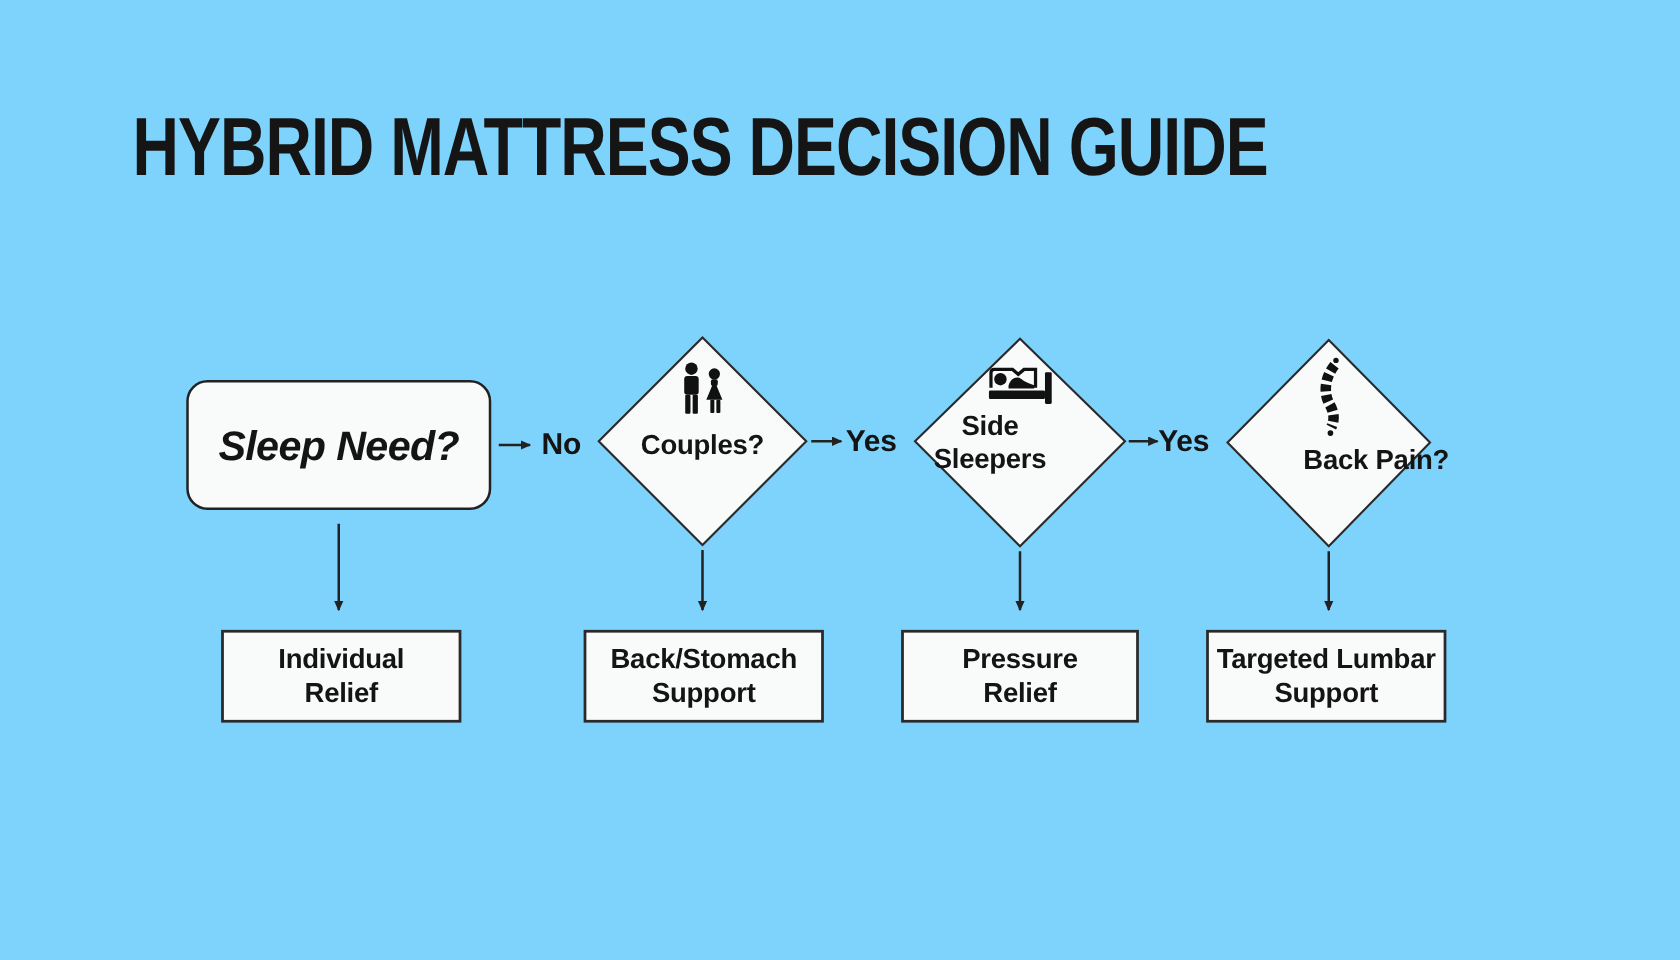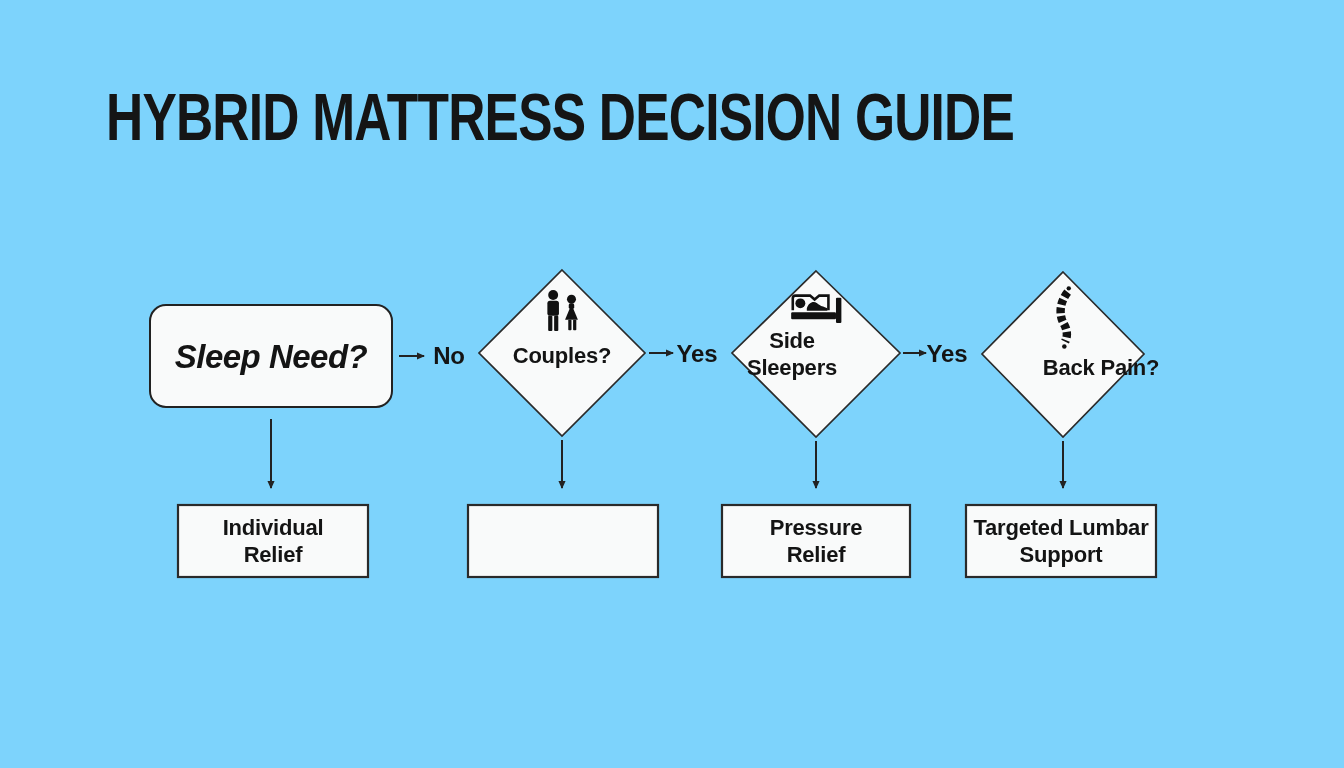--- a/index.html
+++ b/index.html
@@ -103,16 +103,17 @@
 
   <div class="lbl edge-lbl" style="left:697px;top:354px;">Yes</div>
 
   <div class="lbl node-lbl wrap" style="left:792px;top:354px;width:112px;">Side Sleepers</div>
 
   <div class="lbl edge-lbl" style="left:947px;top:354px;">Yes</div>
 
   <div class="lbl node-lbl" style="left:1101px;top:368px;">Back Pain?</div>
 
   <div class="lbl out-lbl wrap" style="left:273px;top:541px;width:150px;">Individual Relief</div>
+  <div class="lbl out-lbl wrap" style="left:563px;top:541px;width:162px;">Back/Stomach Support</div>
   <div class="lbl out-lbl wrap" style="left:816px;top:541px;width:120px;">Pressure Relief</div>
   <div class="lbl out-lbl wrap" style="left:1061px;top:541px;width:178px;">Targeted Lumbar Support</div>
 
 </div>
 
 </body></html>

